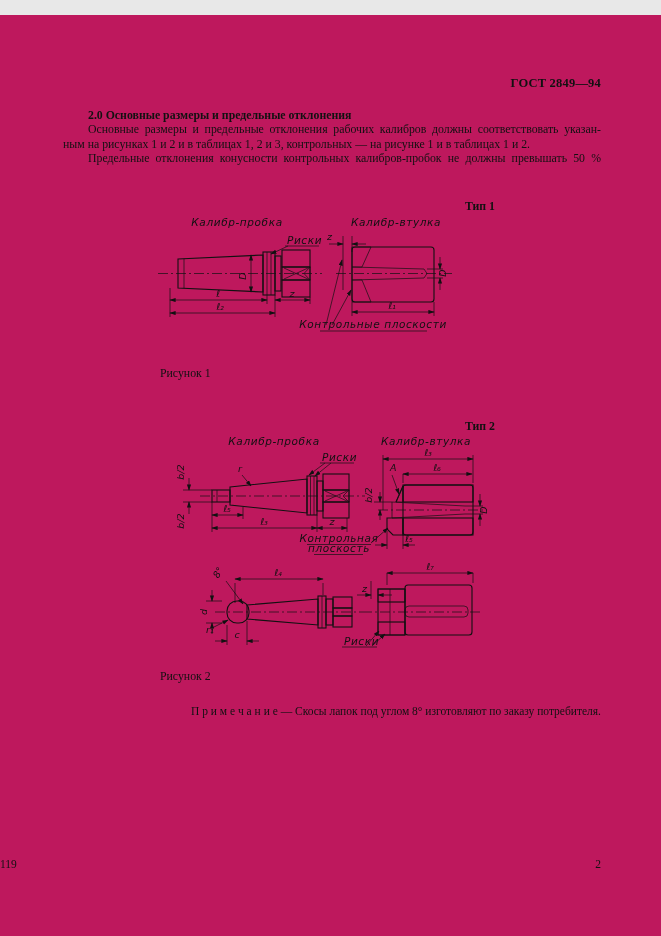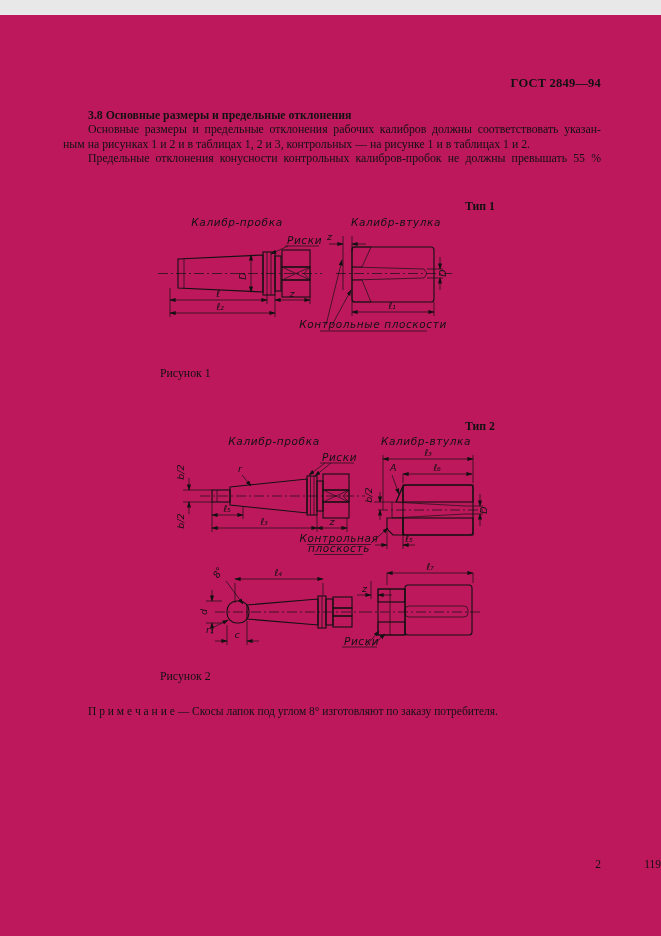--- a/index.html
+++ b/index.html
@@ -12,44 +12,44 @@
     position:absolute;top:61px;left:63px;width:538px;text-align:right;
     font-weight:bold;font-size:12.5px;letter-spacing:.2px;
   }
   .textblock{position:absolute;top:93px;left:63px;width:538px;font-size:11.8px;line-height:14.4px;}
   .tb-line{white-space:nowrap;}
   .tb-just{white-space:normal;text-align:justify;text-align-last:justify;}
   .indent{padding-left:25px;}
   .bold{font-weight:bold;}
   .type-label{position:absolute;left:165px;width:330px;text-align:right;font-weight:bold;font-size:11.8px;}
   .fig-caption{position:absolute;left:160px;width:310px;text-align:left;font-size:11.8px;}
-  .note{position:absolute;top:690px;left:63px;width:538px;font-size:11.5px;}
+  .note{position:absolute;top:690px;left:63px;width:538px;font-size:11.5px;text-align:right;}
   .note .ind{padding-left:25px;}
-  .pgnum-c{position:absolute;top:843px;left:0;width:661px;text-align:right;font-size:11.5px;}
+  .pgnum-c{position:absolute;top:843px;left:0;width:661px;text-align:left;font-size:11.5px;}
   .pgnum-r{position:absolute;top:843px;left:540px;width:61px;text-align:right;font-size:11.5px;}
   svg{position:absolute;left:0;}
   svg text{font-family:"DejaVu Sans", sans-serif;font-style:italic;fill:#111;}
   .lbl{font-size:10.5px;letter-spacing:.6px;}
   .dim{font-size:9.5px;}
   .thin{stroke:#111;stroke-width:.7;fill:none;}
   .med{stroke:#111;stroke-width:1.1;fill:none;}
   .cl{stroke:#111;stroke-width:.7;stroke-dasharray:10 3 2 3;fill:none;}
 </style>
 </head>
 <body>
 
 <div class="page">
 
   <div class="hdr">ГОСТ 2849—94</div>
 
   <div class="textblock">
-    <div class="tb-line indent bold">3.8 Основные размеры и предельные отклонения</div>
+    <div class="tb-line indent bold">2.0 Основные размеры и предельные отклонения</div>
     <div class="tb-just indent">Основные размеры и предельные отклонения рабочих калибров должны соответствовать указан-</div>
     <div class="tb-line">ным на рисунках 1 и 2 и в таблицах 1, 2 и 3, контрольных — на рисунке 1 и в таблицах 1 и 2.</div>
-    <div class="tb-just indent">Предельные отклонения конусности контрольных калибров-пробок не должны превышать 55 %</div>
+    <div class="tb-just indent">Предельные отклонения конусности контрольных калибров-пробок не должны превышать 50 %</div>
   </div>
 
   <div class="type-label" style="top:184px">Тип 1</div>
 
   <svg width="661" height="140" style="top:195px">
     <defs>
       <marker id="ar1" markerWidth="9" markerHeight="7" refX="8" refY="3" orient="auto-start-reverse">
         <path d="M0,0 L9,3 L0,6 z" fill="#111"></path>
       </marker>
       <pattern id="knurl1" width="5" height="5" patternUnits="userSpaceOnUse" patternTransform="rotate(45)">

